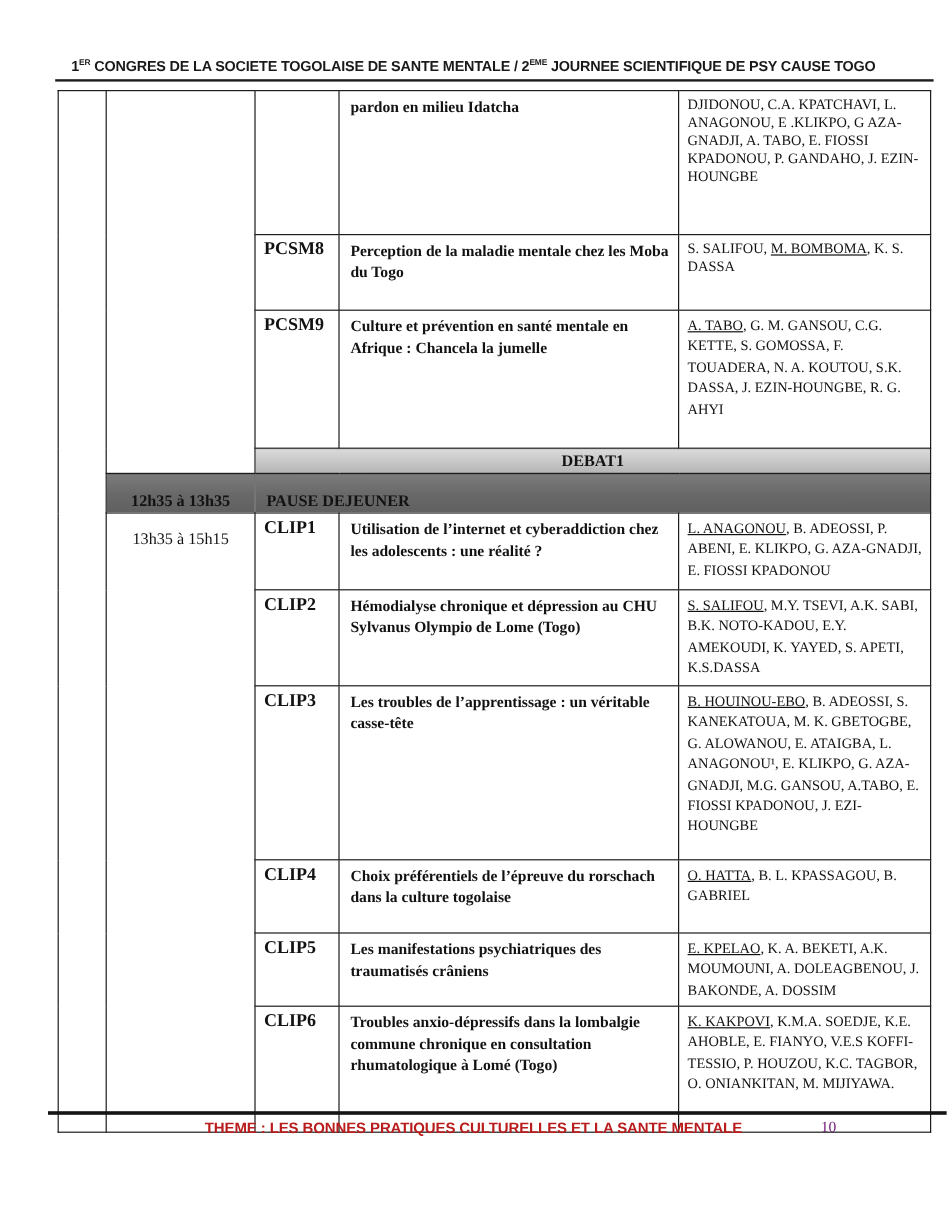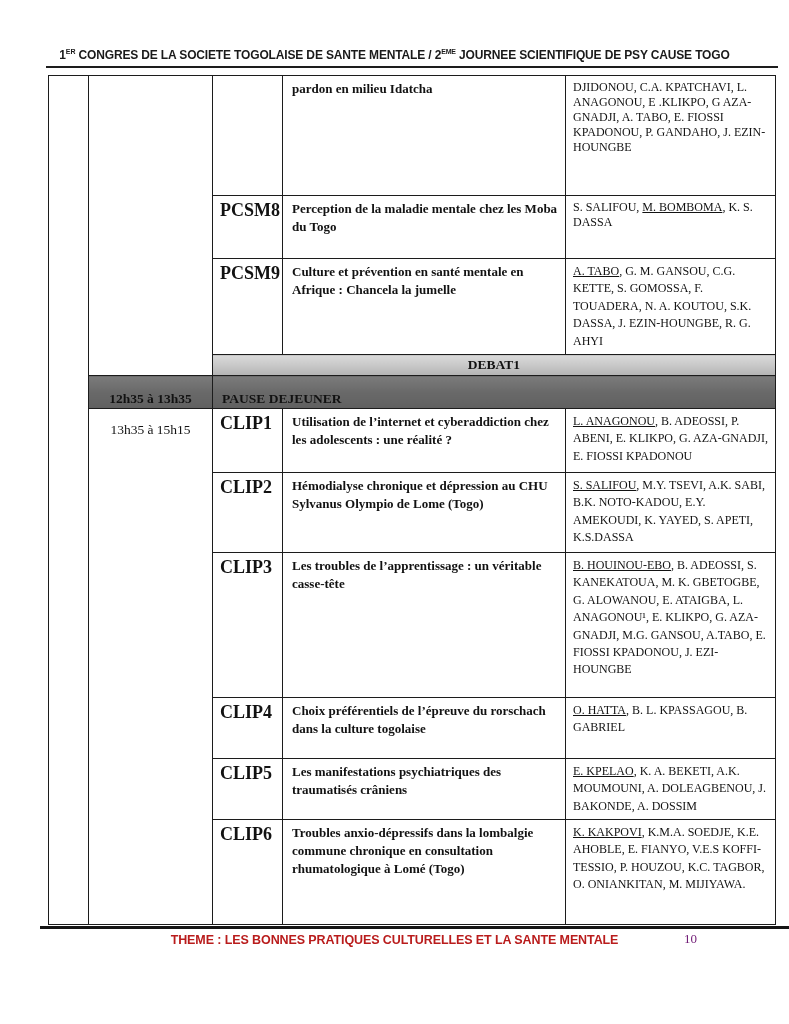--- a/index.html
+++ b/index.html
@@ -22,25 +22,25 @@
   table.program{
     position:absolute;left:48px;top:75px;width:727px;
     border-collapse:collapse;table-layout:fixed;
   }
   table.program td{
     border:1px solid #1c1c1c;vertical-align:top;overflow:hidden;
     font-family:"Liberation Serif", serif;color:#121212;
   }
   col.c0{width:40px;} col.c1{width:124px;} col.c2{width:70px;}
   col.c3{width:283px;} col.c4{width:210px;}
-  tr.r1{height:120px;} tr.r2{height:63px;}  tr.r3{height:96px;}
+  tr.r1{height:120px;} tr.r2{height:63px;}  tr.r3{height:115px;}
   tr.r4{height:21px;}  tr.r5{height:23px;}  tr.r6{height:64px;}
   tr.r7{height:80px;}  tr.r8{height:145px;} tr.r9{height:61px;}
   tr.r10{height:61px;} tr.r11{height:105px;}
-  td.code{font-weight:bold;font-size:18px;padding:4px 4px 2px 7px;}
+  td.code{font-weight:bold;font-size:15px;padding:4px 4px 2px 7px;}
   td.title{font-weight:bold;font-size:13px;line-height:18px;padding:4px 4px 2px 9px;}
   td.authors{font-size:12px;padding:4px 5px 2px 7px;}
   td.authors.tight{line-height:15px;}
   td.authors.loose{line-height:17.4px;}
   .u{text-decoration:underline;}
   td.timecell{font-size:13.5px;text-align:center;padding:13px 2px;}
   td.band-light{
     background:linear-gradient(180deg,#dadada 0%,#c6c6c6 55%,#b4b4b4 100%);
     font-weight:bold;font-size:13.5px;text-align:center;padding:2px 0 1px 0;
     color:#101010;vertical-align:middle;

